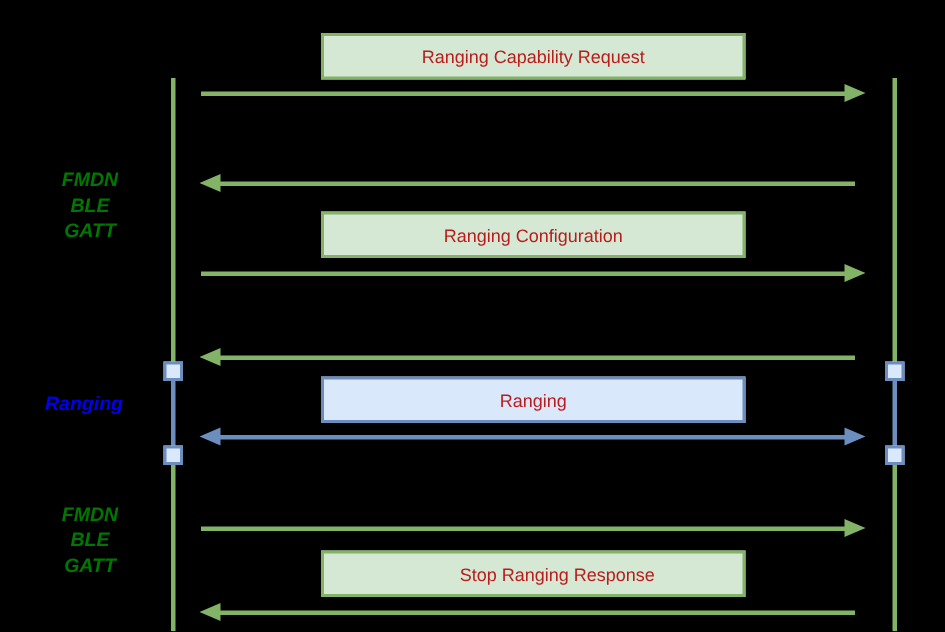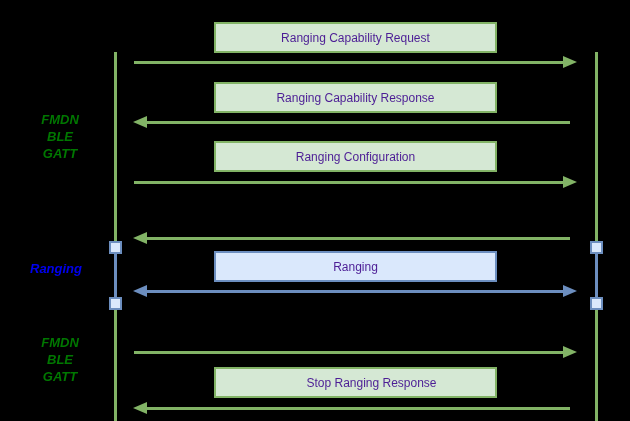--- a/index.html
+++ b/index.html
@@ -36,21 +36,21 @@
   }
 
   .msg-group { position:absolute; inset:0; }
 
   .msg-box {
     position:absolute;
     left:214px; width:283px; height:31px;
     box-sizing:border-box;
     border:2px solid;
     display:flex; align-items:center; justify-content:center;
-    font-size:12px; color:#4c1d95;
+    font-size:12px; color:#b91c1c;
   }
   .msg-box.green { background:var(--green-fill); border-color:var(--green-stroke); }
   .msg-box.blue  { background:var(--blue-fill);  border-color:var(--blue-stroke); }
 
   .msg-line { position:absolute; height:3px; }
   .msg-line.green { background:var(--green-stroke); }
   .msg-line.blue  { background:var(--blue-stroke); }
 
   .head {
     position:absolute; width:0; height:0;
@@ -87,21 +87,20 @@
   <div class="node-square" style="left:590px; top:241px;"></div>
   <div class="node-square" style="left:590px; top:297px;"></div>
 
   <div id="messages">
       <div class="msg-group">
         <div class="msg-box green" style="top: 22px;">Ranging Capability Request</div>
         <div class="msg-line green" style="left: 134px; width: 430px; top: 61px;"></div>
         <div class="head right green" style="left: 563px; top: 56px;"></div>
       </div>
       <div class="msg-group">
-        <div class="msg-box green" style="top: 82px;">Ranging Capability Response</div>
         <div class="msg-line green" style="left: 146px; width: 424px; top: 121px;"></div>
         <div class="head left green" style="left: 133px; top: 116px;"></div>
       </div>
       <div class="msg-group">
         <div class="msg-box green" style="top: 141px;">Ranging Configuration</div>
         <div class="msg-line green" style="left: 134px; width: 430px; top: 181px;"></div>
         <div class="head right green" style="left: 563px; top: 176px;"></div>
       </div>
       <div class="msg-group">
         <div class="msg-line green" style="left: 146px; width: 424px; top: 237px;"></div>

